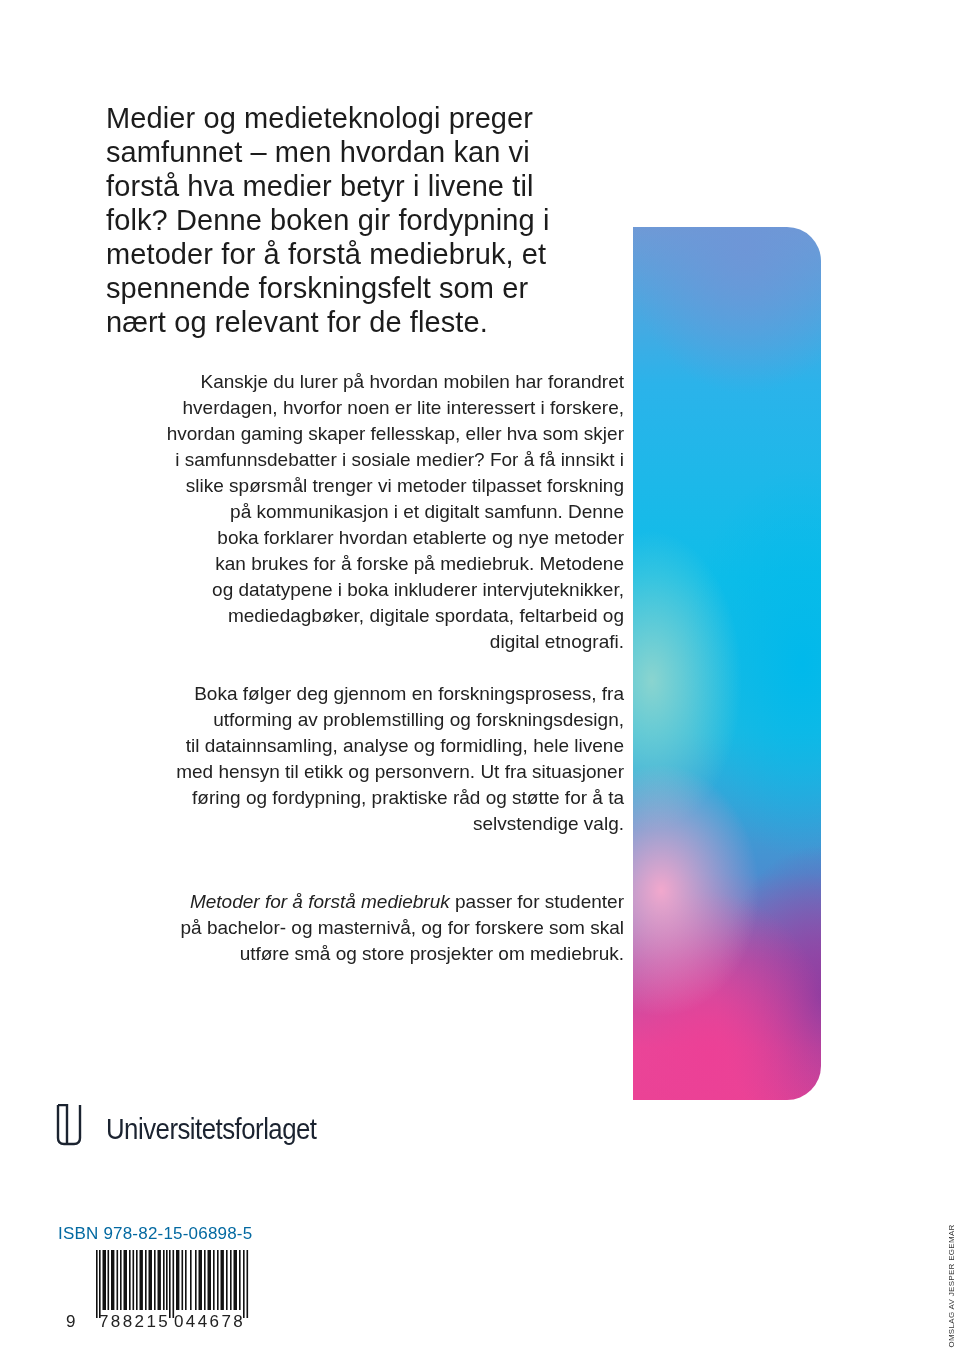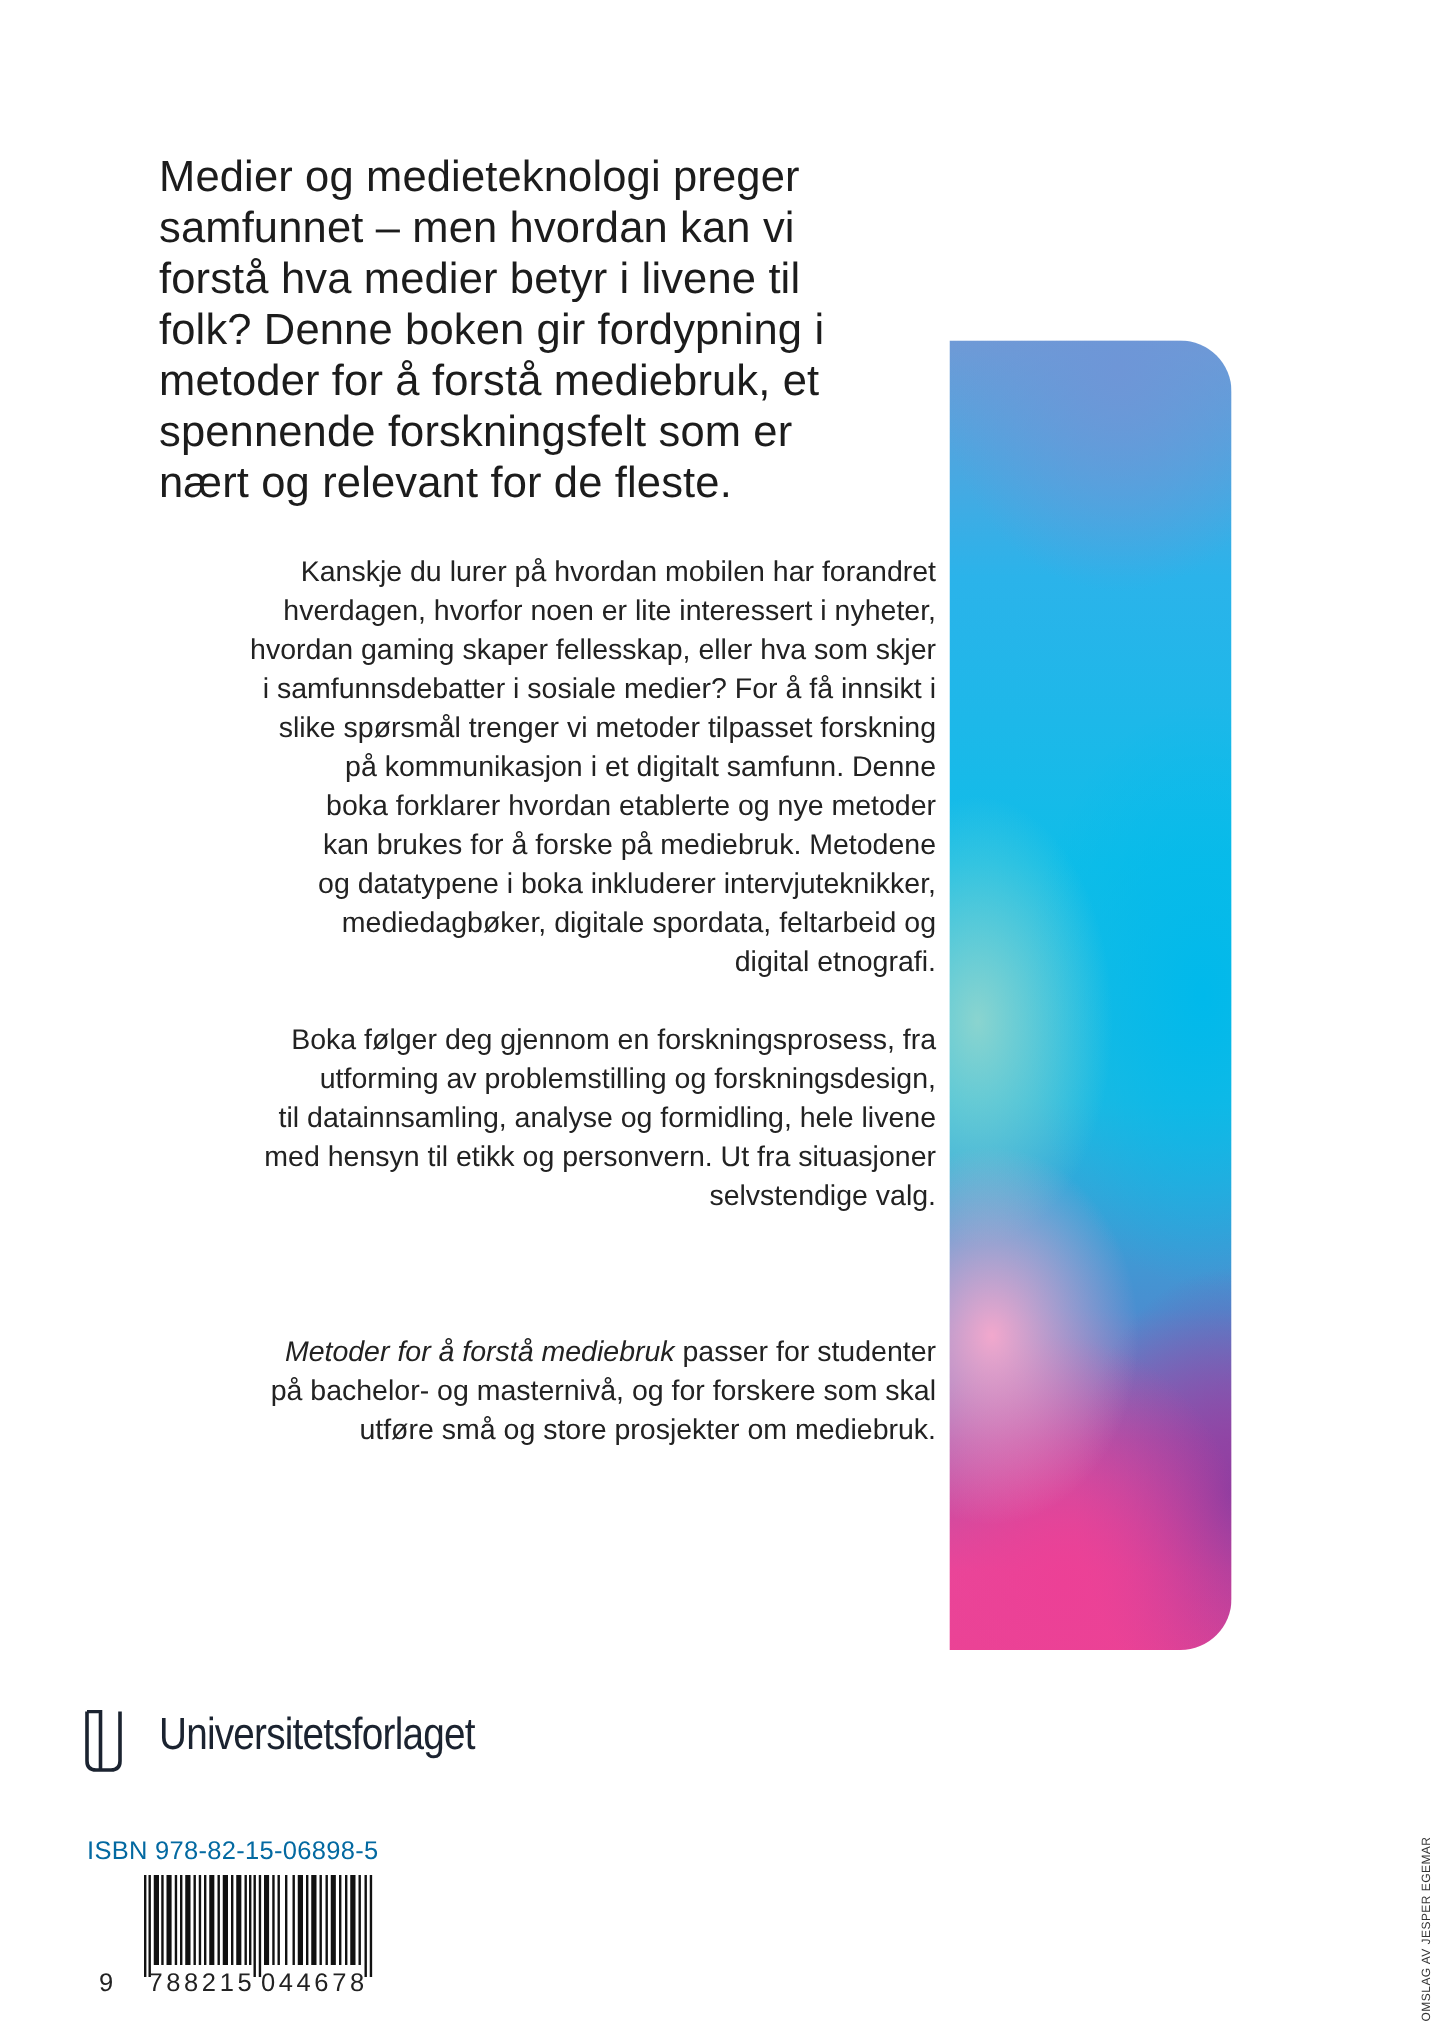--- a/index.html
+++ b/index.html
@@ -57,23 +57,23 @@
         radial-gradient(ellipse 140px 200px at 100% 88%, rgba(140,60,160,0.95), rgba(140,60,160,0) 75%),
         radial-gradient(ellipse 120px 200px at 10% 52%, rgba(150,215,205,0.9), rgba(150,215,205,0) 75%),
         radial-gradient(ellipse 160px 260px at 90% 50%, rgba(0,185,235,1), rgba(0,185,235,0) 75%),
         radial-gradient(ellipse 160px 200px at 60% 2%, rgba(110,150,215,1), rgba(110,150,215,0) 75%),
         linear-gradient(180deg, #6f9ad6 0%, #2bb3ea 18%, #0fbde8 40%, #22b9e0 58%, #4a8ed0 74%, #9b5bb0 84%, #e8489a 94%, #ea4495 100%);
     }
 
     .publisher-logo {
       position: absolute;
       left: 44px;
-      top: 1140px;
+      top: 1104px;
       display: flex;
-      align-items: flex-start;
+      align-items: flex-end;
       padding-left: 12px;
     }
     .logo-mark {
       width: 26px;
       height: 42px;
       margin-right: 24px;
     }
     .publisher-name {
       font-family: "Liberation Sans", "DejaVu Sans", sans-serif;
       font-size: 30px;
@@ -143,37 +143,38 @@
   <span class="line">samfunnet – men hvordan kan vi</span>
   <span class="line">forstå hva medier betyr i livene til</span>
   <span class="line">folk? Denne boken gir fordypning i</span>
   <span class="line">metoder for å forstå mediebruk, et</span>
   <span class="line">spennende forskningsfelt som er</span>
   <span class="line">nært og relevant for de fleste.</span>
 </h1>
 
 <p class="body-block p1">
   <span class="line">Kanskje du lurer på hvordan mobilen har forandret</span>
-  <span class="line">hverdagen, hvorfor noen er lite interessert i nyheter,</span>
+  <span class="line">hverdagen, hvorfor noen er lite interessert i forskere,</span>
   <span class="line">hvordan gaming skaper fellesskap, eller hva som skjer</span>
   <span class="line">i samfunnsdebatter i sosiale medier? For å få innsikt i</span>
   <span class="line">slike spørsmål trenger vi metoder tilpasset forskning</span>
   <span class="line">på kommunikasjon i et digitalt samfunn. Denne</span>
   <span class="line">boka forklarer hvordan etablerte og nye metoder</span>
   <span class="line">kan brukes for å forske på mediebruk. Metodene</span>
   <span class="line">og datatypene i boka inkluderer intervjuteknikker,</span>
   <span class="line">mediedagbøker, digitale spordata, feltarbeid og</span>
   <span class="line">digital etnografi.</span>
 </p>
 
 <p class="body-block p2">
   <span class="line">Boka følger deg gjennom en forskningsprosess, fra</span>
   <span class="line">utforming av problemstilling og forskningsdesign,</span>
   <span class="line">til datainnsamling, analyse og formidling, hele livene</span>
   <span class="line">med hensyn til etikk og personvern. Ut fra situasjoner</span>
+  <span class="line">føring og fordypning, praktiske råd og støtte for å ta</span>
   <span class="line">selvstendige valg.</span>
 </p>
 
 <p class="body-block p3">
   <span class="line"><em>Metoder for å forstå mediebruk</em><span> passer for studenter</span></span>
   <span class="line">på bachelor- og masternivå, og for forskere som skal</span>
   <span class="line">utføre små og store prosjekter om mediebruk.</span>
 </p>
 
 <div class="gradient-panel"></div>

